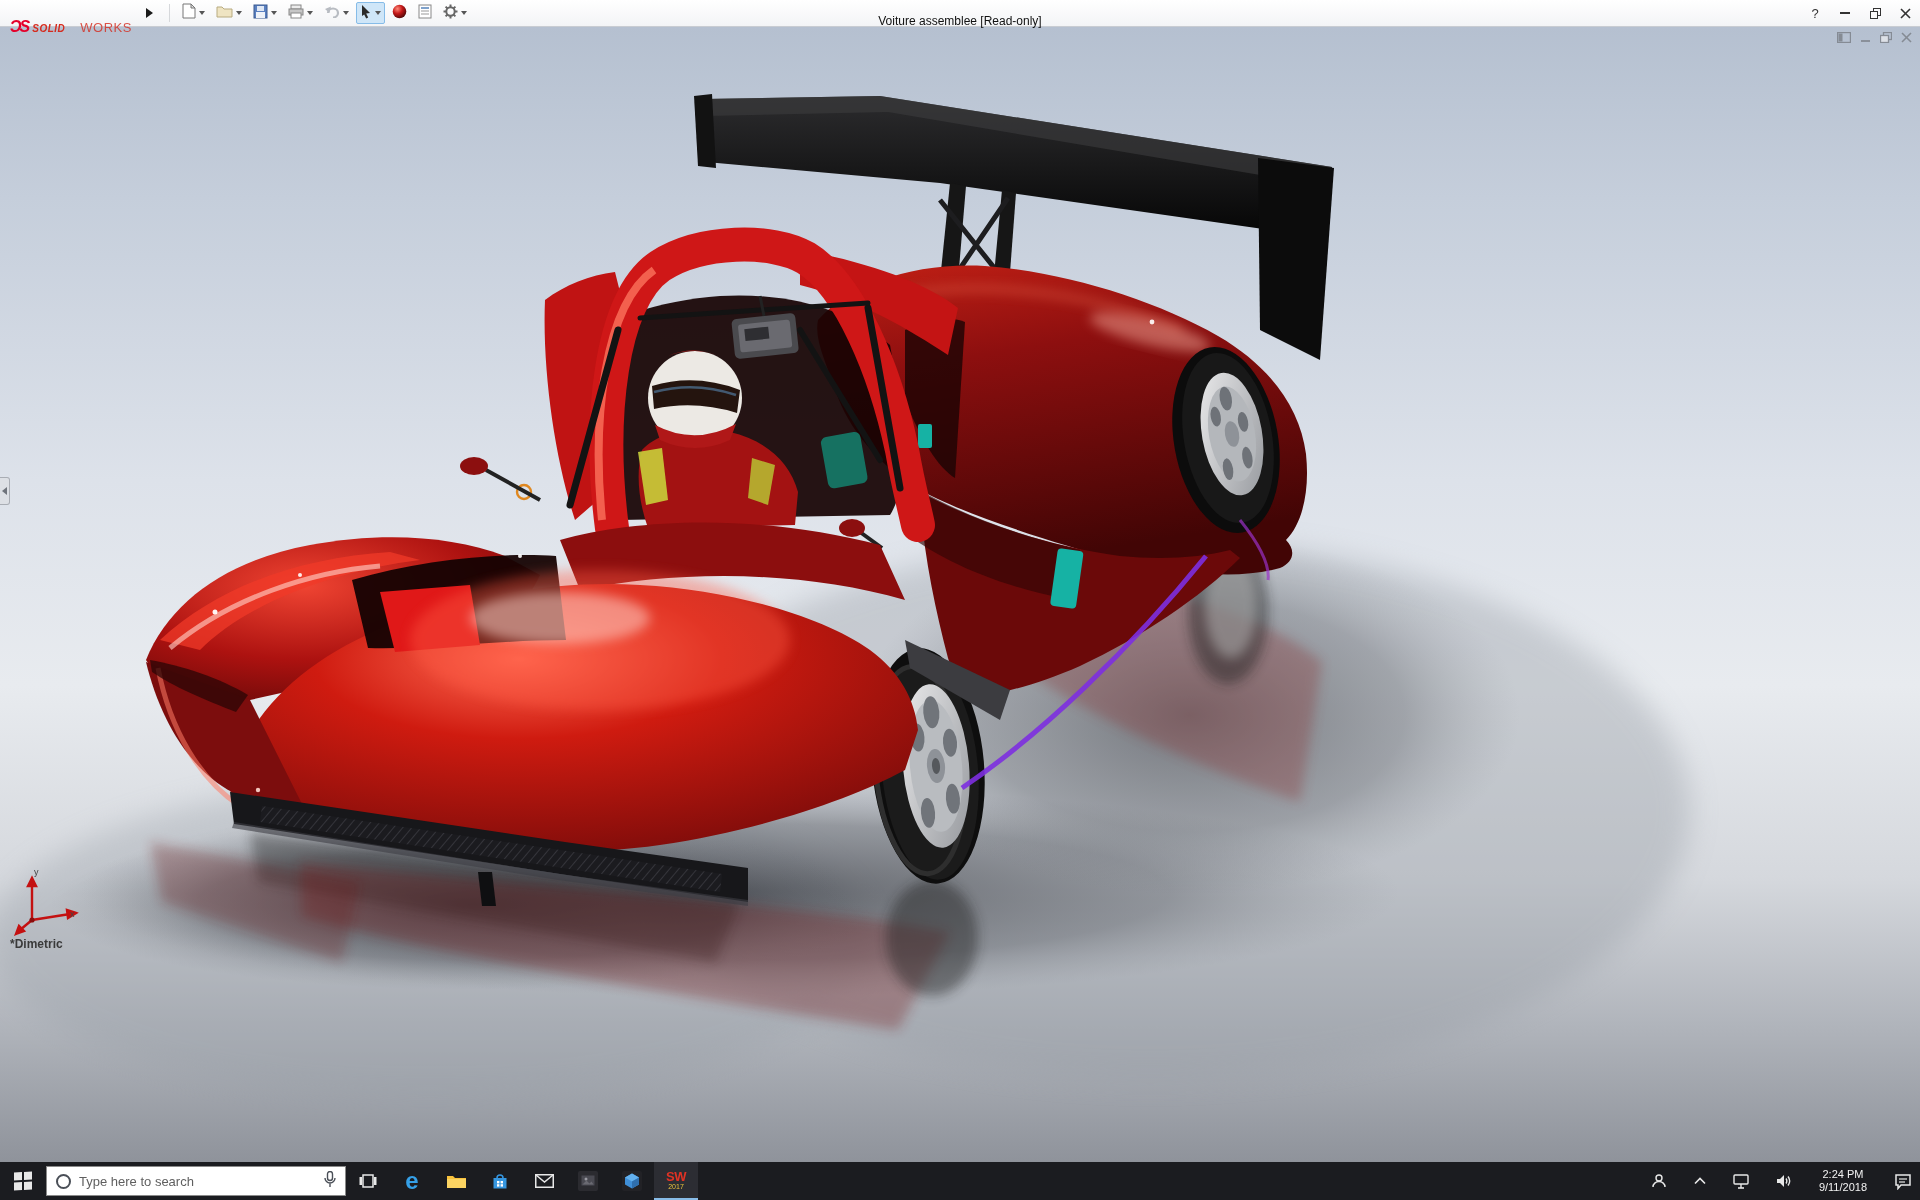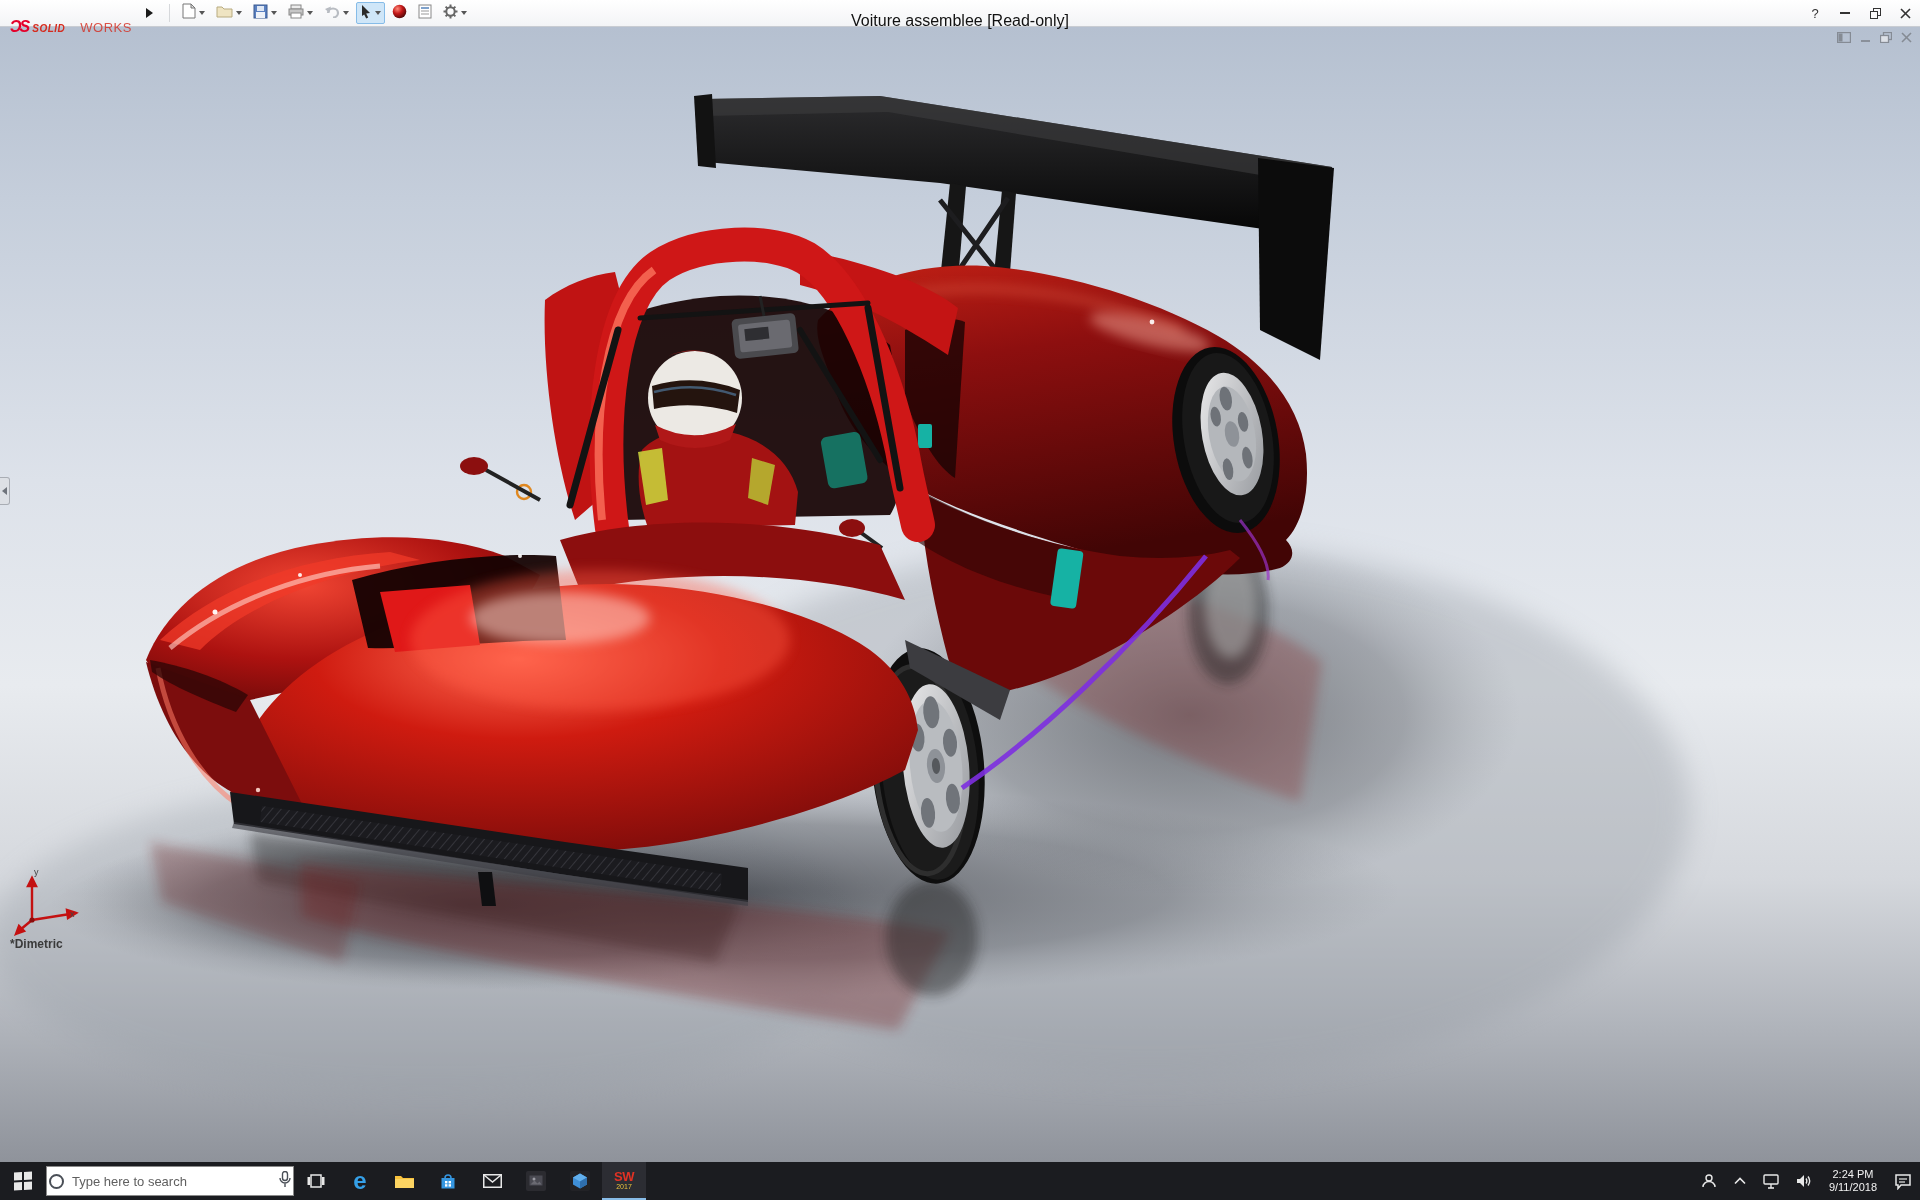--- a/index.html
+++ b/index.html
@@ -15,21 +15,21 @@
   .logo-solid { color:#d52b1e; font-weight:bold; font-size:10px; letter-spacing:.5px;font-style:italic; }
   .logo-works { color:#d52b1e; font-weight:normal; font-size:13px; letter-spacing:.5px; opacity:.8;padding-left:15px; }
   .flyout-tri { width:0; height:0; border-top:5px solid transparent; border-bottom:5px solid transparent;
     border-left:7px solid #1a1a1a; margin:0 8px 0 14px; }
   .sep { width:1px; height:18px; background:#d6d8db; margin:0 8px; }
   .qat { display:flex; align-items:center; gap:3px; }
   .tool { display:flex; align-items:center; height:22px; padding:0 3px; border:1px solid transparent; border-radius:2px; }
   .tool.active { background:#cfe6f8; border-color:#86bce8; }
   .dd { width:0; height:0; border-left:3px solid transparent; border-right:3px solid transparent;
     border-top:4px solid #555; margin-left:3px; }
-  .title-text { position:absolute; left:50%; transform:translateX(-50%); font-size:16px; color:#111; white-space:nowrap;margin-top:16px; }
+  .title-text { position:absolute; left:50%; transform:translateX(-50%); font-size:12px; color:#111; white-space:nowrap;margin-top:16px; }
   .win-controls { margin-left:auto; display:flex; align-items:center; height:100%; }
   .wc { width:30px; height:100%; display:flex; align-items:center; justify-content:center; color:#333; font-size:13px; }
   .min-glyph { width:10px; height:2px; background:#333; }
   .restore-glyph { position:relative; width:11px; height:11px; display:inline-block; }
   .restore-glyph .r1 { position:absolute; top:0; right:0; width:8px; height:8px; border:1px solid #333; }
   .restore-glyph .r2 { position:absolute; bottom:0; left:0; width:8px; height:8px; border:1px solid #333; background:#fafafa; }
 
   
   .viewport { position:absolute; top:27px; left:0; width:1920px; height:1135px; overflow:hidden;
     background:linear-gradient(180deg,#b5c0d0 0%,#c5cedb 15%,#dde2ea 40%,#e8ebef 58%,#d5d8dd 75%,#b0b4bb 88%,#8f939b 100%); }
@@ -43,32 +43,32 @@
   .triad-label-y { position:absolute; left:34px; top:840px; font-size:9px; color:#444; }
   .triad-label-x { position:absolute; left:70px; top:882px; font-size:9px; color:#444; }
   .orientation { position:absolute; left:10px; top:910px; font-size:12px; color:#3a3a3a;font-weight:bold; }
 
   
   .taskbar { position:absolute; bottom:0; left:0; width:1920px; height:38px; background:#1b1c20;
     display:flex; align-items:center; z-index:30; }
   .start { width:46px; height:100%; display:flex; align-items:center; justify-content:center; }
   .win-logo { display:grid; grid-template-columns:8px 8px; grid-template-rows:8px 8px; gap:2px; transform:skewY(-3deg); }
   .win-logo b { background:#e8e8e8; }
-  .searchbox { width:248px; height:30px; background:#ffffff; border:1px solid #8a8a8a;
-    display:flex; align-items:center; gap:8px; padding:0 2px; }
+  .searchbox { width:300px; height:30px; background:#ffffff; border:1px solid #8a8a8a;
+    display:flex; align-items:center; gap:8px; padding:0 9px; }
   .cortana-ring { width:15px; height:15px; border:2px solid #4a4f57; border-radius:50%; flex:none; }
   .searchbox input { flex:1; border:none; outline:none; background:transparent; font-size:13px; color:#333;
     font-family:"Liberation Sans", sans-serif; }
   .searchbox input::placeholder { color:#5f5f5f; opacity:1; }
   .tb-btn { width:44px; height:100%; display:flex; flex-direction:column; align-items:center; justify-content:center; }
   .tb-btn.active-app { background:#2c2d33; box-shadow:inset 0 -2px 0 #88bce8;text-align:center; }
   .edge-e { color:#35a0e8; font-size:24px; font-weight:bold; line-height:20px; }
   .sw-label { color:#e03224; font-size:13px; font-weight:bold; line-height:12px; letter-spacing:-.5px; }
   .sw-year { color:#e8c23c; font-size:7px; line-height:8px; }
-  .tray { margin-left:auto; display:flex; align-items:center; gap:17px; padding-right:8px; height:100%; }
+  .tray { margin-left:auto; display:flex; align-items:center; gap:27px; padding-right:8px; height:100%; }
   .tray-icon { display:flex; align-items:center; justify-content:center; }
   .clock { text-align:center; font-size:11px; line-height:13px; color:#f2f2f2; }
 </style>
 </head>
 <body>
 
 <div class="titlebar">
   <div class="brand">
     <span class="logo-mark">ƆS</span>
     <span class="logo-solid">SOLID</span>

